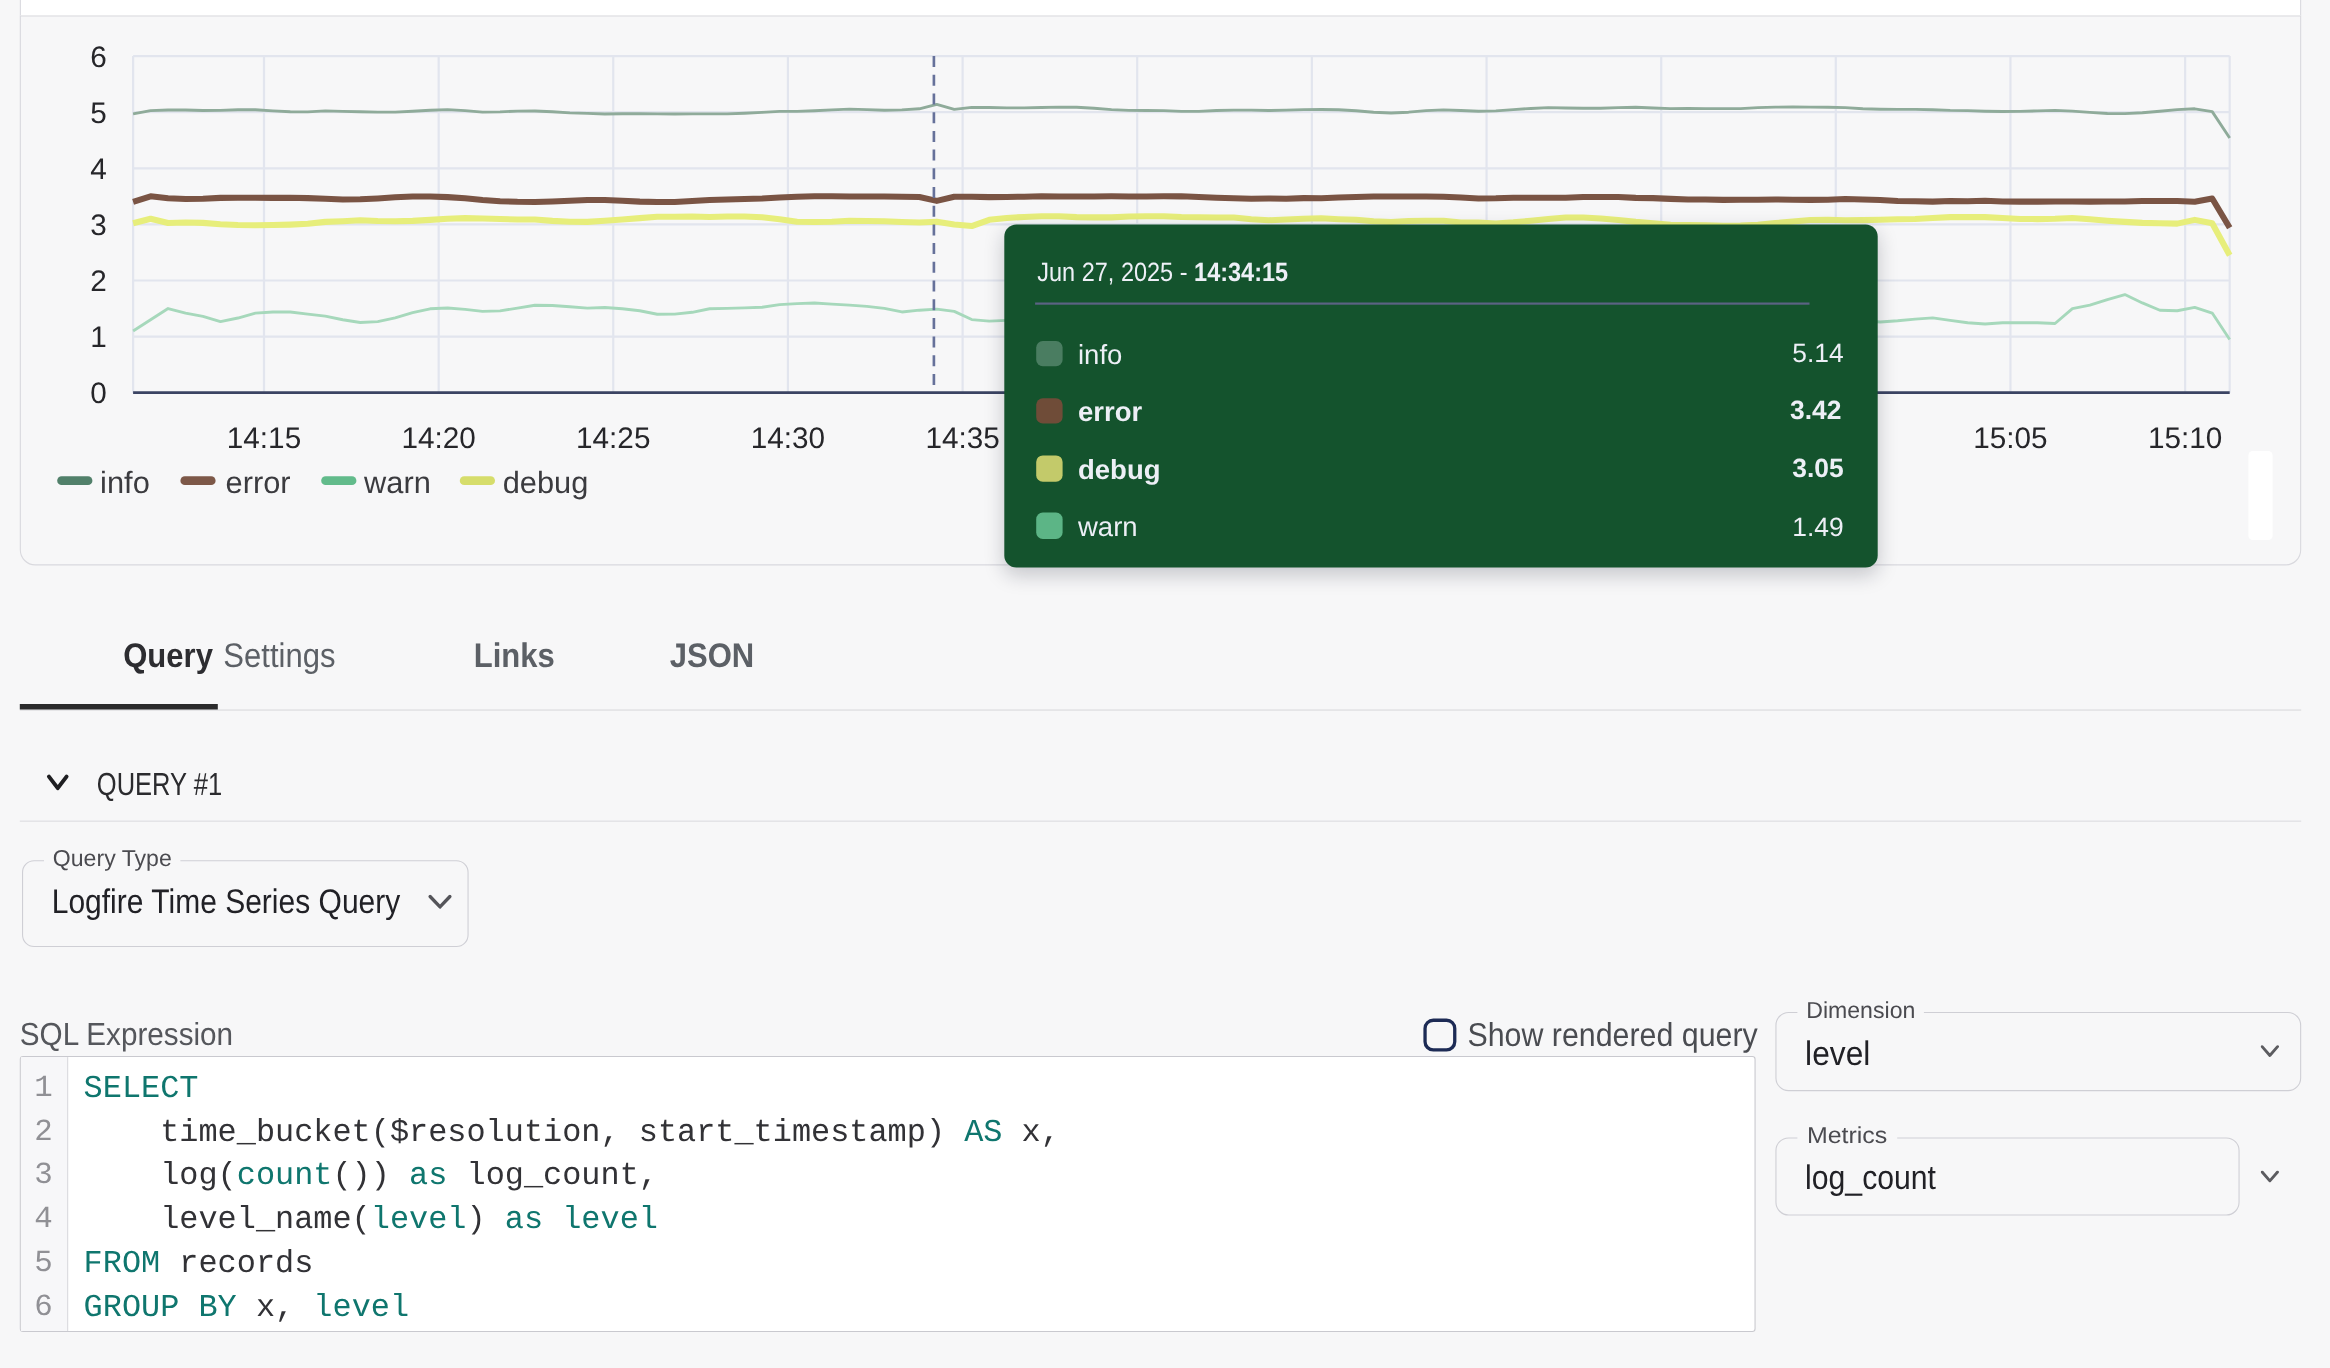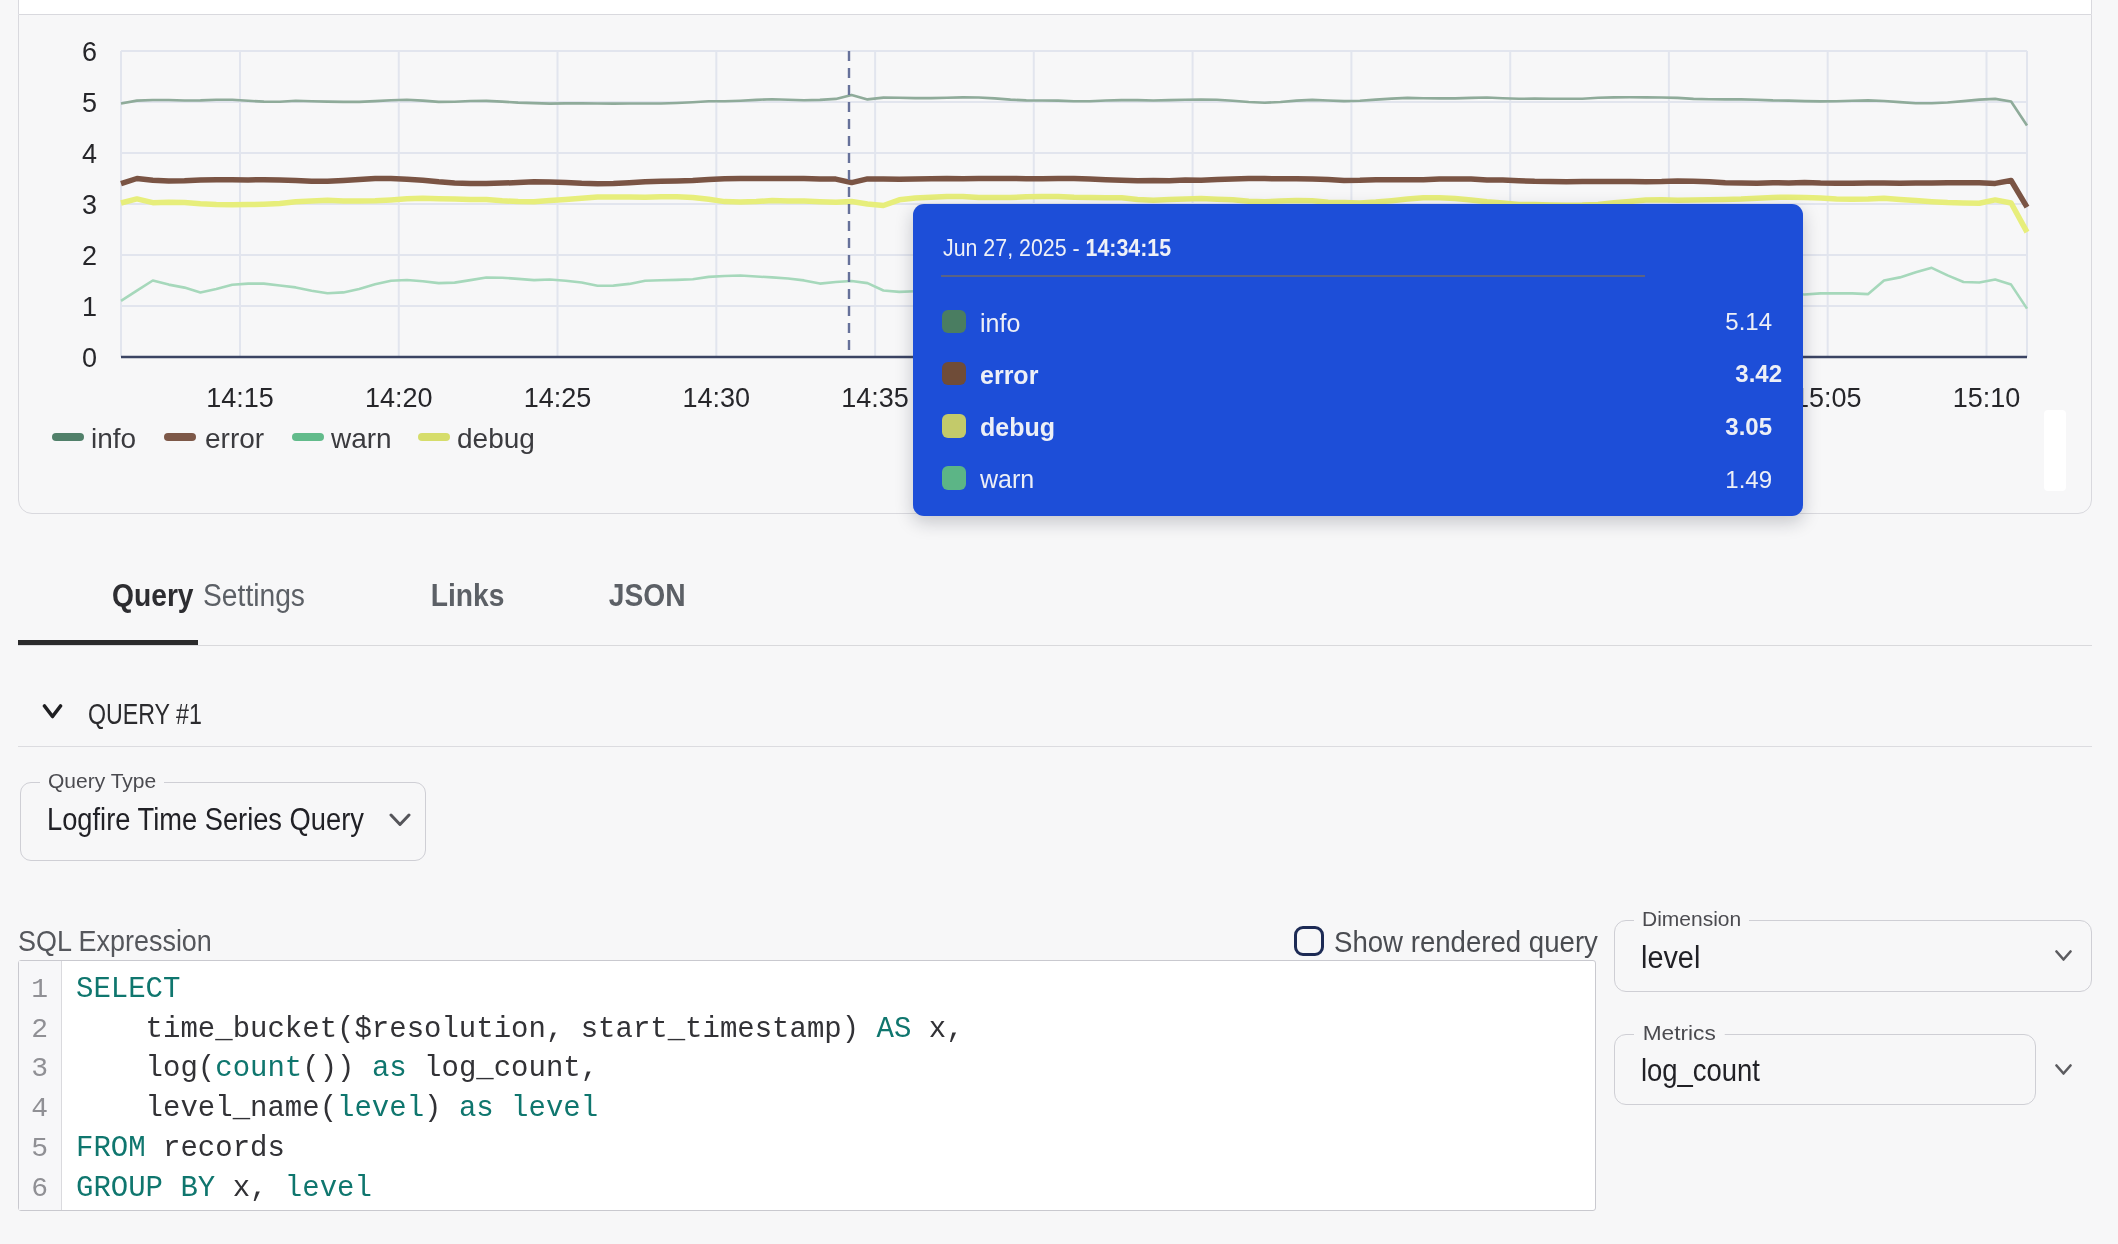--- a/index.html
+++ b/index.html
@@ -68,29 +68,29 @@
 
   <div class="abs" style="left:52px; top:433px; width:32px; height:8px; border-radius:4px; background:#51806a;"></div>
   <div class="abs" style="left:91px; top:423px; font-size:28px; color:#3b3b3f;">info</div>
   <div class="abs" style="left:164px; top:433px; width:32px; height:8px; border-radius:4px; background:#7d5848;"></div>
   <div class="abs" style="left:205px; top:423px; font-size:28px; color:#3b3b3f;">error</div>
   <div class="abs" style="left:292px; top:433px; width:32px; height:8px; border-radius:4px; background:#62bb8b;"></div>
   <div class="abs" style="left:331px; top:423px; font-size:28px; color:#3b3b3f;">warn</div>
   <div class="abs" style="left:418px; top:433px; width:32px; height:8px; border-radius:4px; background:#d6dd6b;"></div>
   <div class="abs" style="left:457px; top:423px; font-size:28px; color:#3b3b3f;">debug</div>
 
-  <div class="abs" style="left:913px; top:204px; width:890px; height:312px; background:#1d4ed8; border-radius:11px; box-shadow:0 6px 18px rgba(20,24,40,.22); color:#edeff6;">
+  <div class="abs" style="left:913px; top:204px; width:794px; height:312px; background:#14532d; border-radius:11px; box-shadow:0 6px 18px rgba(20,24,40,.22); color:#edeff6;">
     <div style="position:absolute; left:30px; top:31px; font-size:24px; line-height:25px; color:#eef0f7; transform:scaleX(.89); transform-origin:left;">Jun 27, 2025 - <b>14:34:15</b></div>
     <div style="position:absolute; left:28px; top:71px; width:704px; height:2px; background:#5b6383;"></div>
     <div style="position:absolute; left:29px; top:105.5px; width:23.5px; height:23.5px; border-radius:6px; background:#4a7d61;"></div>
     <div style="position:absolute; left:67px; top:106.5px; font-size:25px; line-height:25px;">info</div>
     <div style="position:absolute; right:31px; top:106.3px; font-size:24px; line-height:24px;">5.14</div>
     <div style="position:absolute; left:29px; top:157.5px; width:23.5px; height:23.5px; border-radius:6px; background:#6f4c38;"></div>
     <div style="position:absolute; left:67px; top:158.5px; font-size:25px; line-height:25px; font-weight:bold;">error</div>
-    <div style="position:absolute; right:21px; top:158.3px; font-size:24px; line-height:24px; font-weight:bold;">3.42</div>
+    <div style="position:absolute; right:33px; top:158.3px; font-size:24px; line-height:24px; font-weight:bold;">3.42</div>
     <div style="position:absolute; left:29px; top:210.1px; width:23.5px; height:23.5px; border-radius:6px; background:#c3ca6a;"></div>
     <div style="position:absolute; left:67px; top:210.8px; font-size:25px; line-height:25px; font-weight:bold;">debug</div>
     <div style="position:absolute; right:31px; top:210.6px; font-size:24px; line-height:24px; font-weight:bold;">3.05</div>
     <div style="position:absolute; left:29px; top:262.4px; width:23.5px; height:23.5px; border-radius:6px; background:#5cb586;"></div>
     <div style="position:absolute; left:67px; top:263.1px; font-size:25px; line-height:25px;">warn</div>
     <div style="position:absolute; right:31px; top:264px; font-size:24px; line-height:24px;">1.49</div>
   </div>
 
   <div class="abs" style="left:2044px; top:410px; width:22px; height:81px; background:#ffffff; border-radius:4px;"></div>
 

